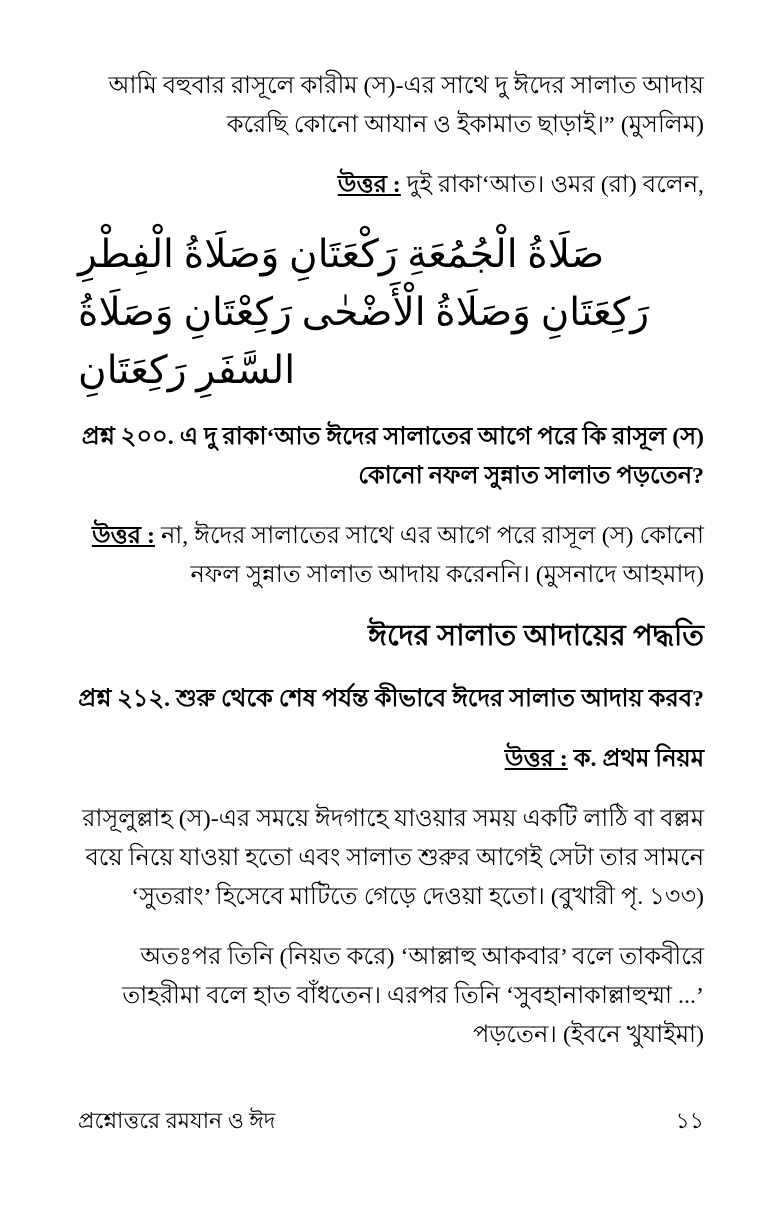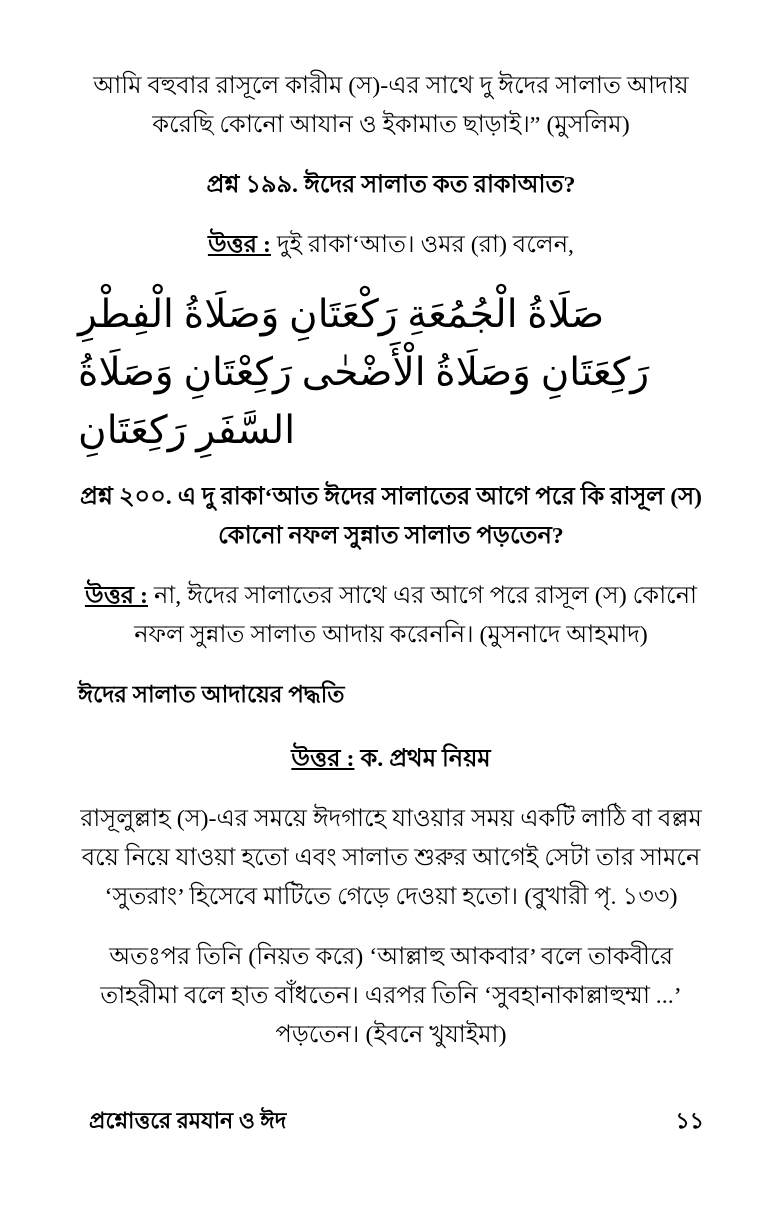--- a/index.html
+++ b/index.html
@@ -15,65 +15,60 @@
     font-family: "Liberation Serif", "DejaVu Serif", serif;
     overflow: hidden;
   }
   .page {
     padding: 66px 70px 0 78px;
   }
   p {
     margin: 0 0 21px 0;
     font-size: 24px;
     line-height: 39px;
-    text-align: center;
+    text-align: right;
   }
   .question { font-weight: bold; }
   .label { font-weight: bold; text-decoration: underline; }
   .arabic {
     direction: rtl;
     text-align: left;
     font-size: 39px;
     line-height: 58px;
     margin: 4px 0 18px 0;
     font-family: Liberation Serif, serif;
   }
   .section-heading {
-    text-align: left;
+    text-align: right;
     font-weight: bold;
-    font-size: 23px;
+    font-size: 29px;
     line-height: 40px;
     margin: 6px 0 24px 0;
   }
   .answer-rule { font-weight: bold; }
   .footer {
     position: absolute;
-    left: 89px;
+    left: 78px;
     right: 70px;
     bottom: 68px;
     display: flex;
     justify-content: space-between;
     align-items: baseline;
     font-size: 22px;
-    font-weight: bold;
   }
 </style>
 </head>
 <body>
 
 <div class="page">
 
   <p>
     <span>আমি বহুবার রাসূলে কারীম (স)-এর সাথে দু ঈদের সালাত আদায় করেছি কোনো আযান ও ইকামাত ছাড়াই।” (মুসলিম)</span>
   </p>
 
-  <p class="question">
-    <span>প্রশ্ন ১৯৯.</span>
-    <span>ঈদের সালাত কত রাকাআত?</span>
-  </p>
 
   <p>
     <span class="label">উত্তর :</span>
     <span>দুই রাকা‘আত। ওমর (রা) বলেন,</span>
   </p>
 
   <div class="arabic">
     <div>صَلَاةُ الْجُمُعَةِ رَكْعَتَانِ وَصَلَاةُ الْفِطْرِ رَكِعَتَانِ وَصَلَاةُ الْأَضْحٰى رَكِعْتَانِ وَصَلَاةُ</div>
     <div>السَّفَرِ رَكِعَتَانِ</div>
   </div>
@@ -84,20 +79,24 @@
     <span>এ দু রাকা‘আত ঈদের সালাতের আগে পরে কি রাসূল (স) কোনো নফল সুন্নাত সালাত পড়তেন?</span>
   </p>
 
   <p>
     <span class="label">উত্তর :</span>
     <span>না, ঈদের সালাতের সাথে এর আগে পরে রাসূল (স) কোনো নফল সুন্নাত সালাত আদায় করেননি। (মুসনাদে আহমাদ)</span>
   </p>
 
   <div class="section-heading">ঈদের সালাত আদায়ের পদ্ধতি</div>
 
+  <p class="question">
+    <span>প্রশ্ন ২১২.</span>
+    <span>শুরু থেকে শেষ পর্যন্ত কীভাবে ঈদের সালাত আদায় করব?</span>
+  </p>
 
   <p class="answer-rule">
     <span class="label">উত্তর :</span>
     <span>ক. প্রথম নিয়ম</span>
   </p>
 
   <p>
     <span>রাসূলুল্লাহ (স)-এর সময়ে ঈদগাহে যাওয়ার সময় একটি লাঠি বা বল্লম বয়ে নিয়ে যাওয়া হতো এবং সালাত শুরুর আগেই সেটা তার সামনে ‘সুতরাং’ হিসেবে মাটিতে গেড়ে দেওয়া হতো। (বুখারী পৃ. ১৩৩)</span>
   </p>
 

